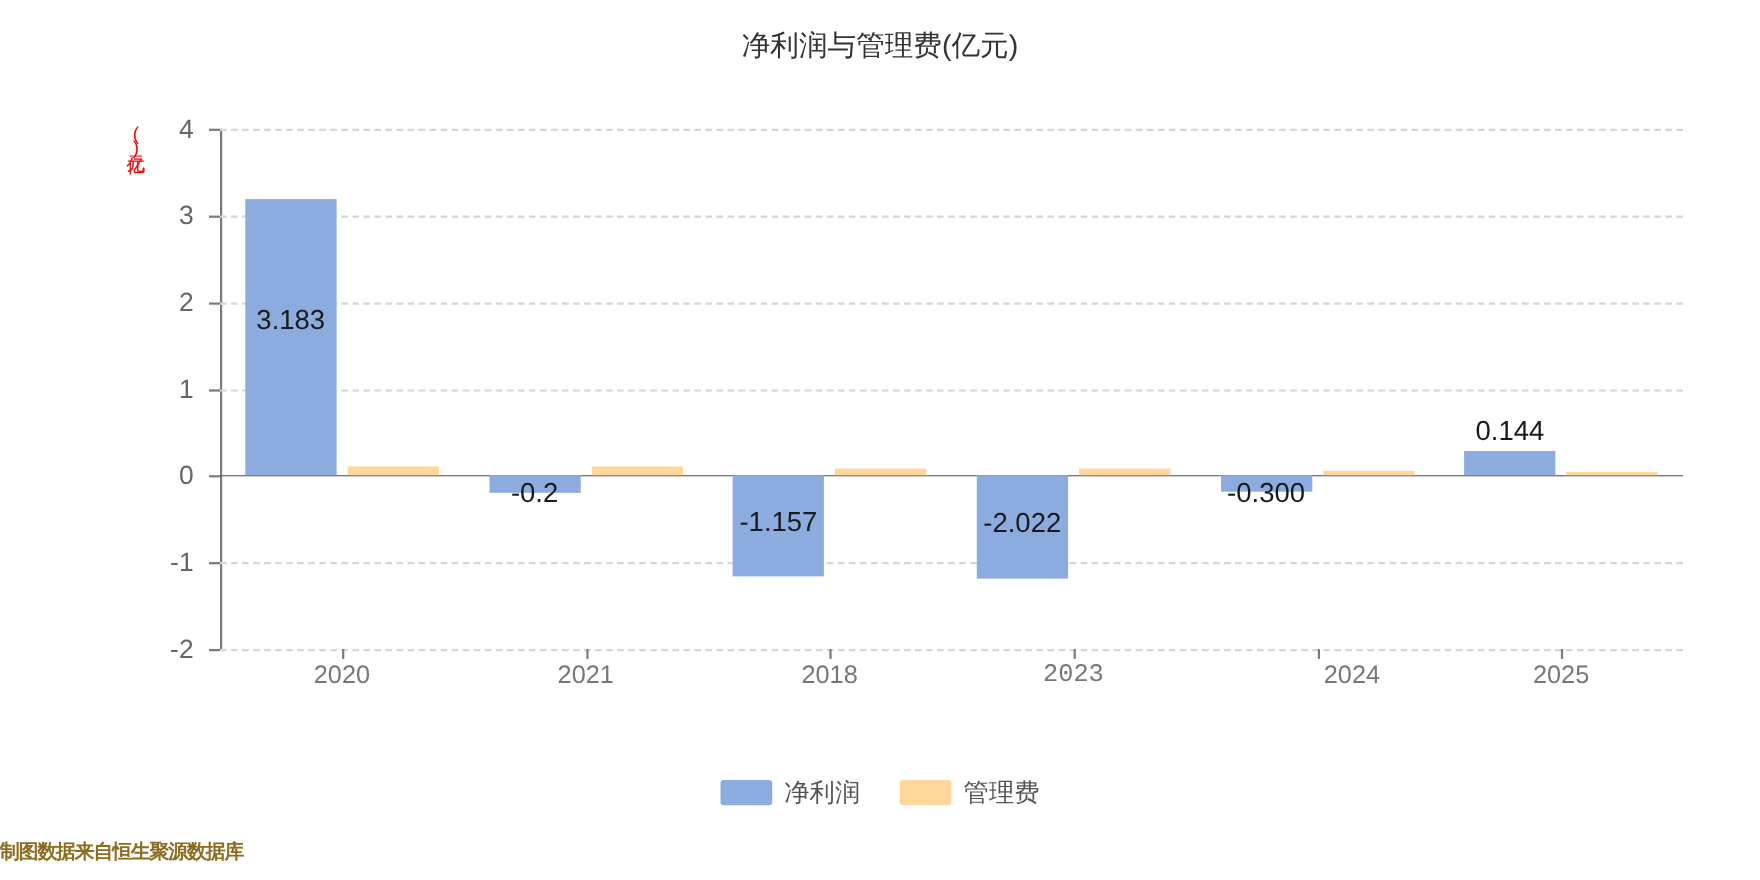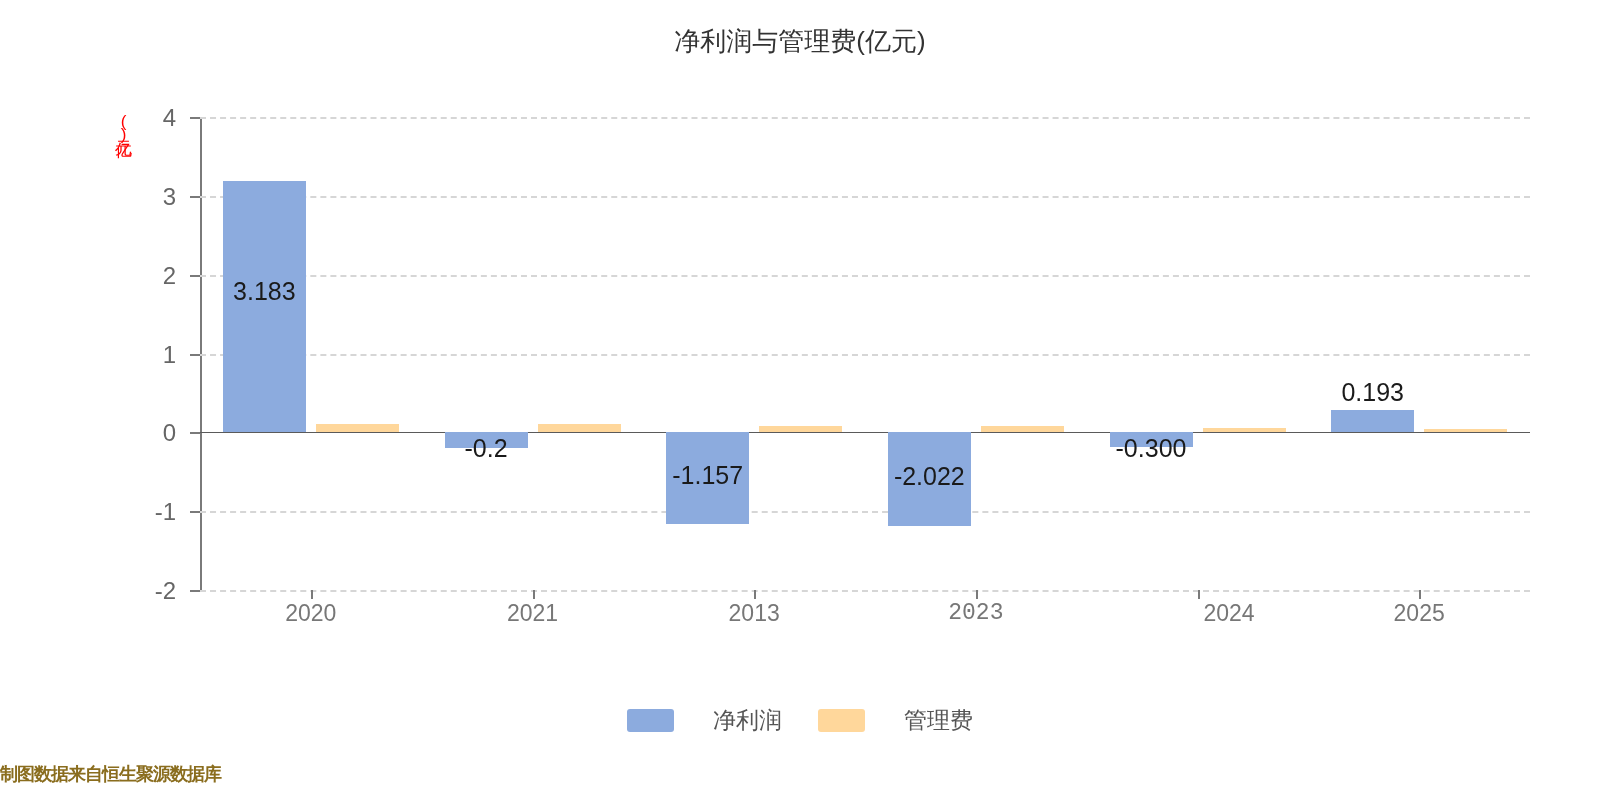--- a/index.html
+++ b/index.html
@@ -132,21 +132,20 @@
     gap: 11px;
   }
   .legend-swatch {
     width: 47px;
     height: 23px;
     border-radius: 3px;
   }
   .legend-text {
     font-size: 23px;
     color: #555555;
-    margin-left: 28px;
   }
 
   
   .footer-note {
     position: absolute;
     left: 0;
     top: 762px;
     width: 1600px;
     text-align: left;
     font-size: 18px;
@@ -204,36 +203,36 @@
       <div class="bar bar-profit" style="left: 666.167px; top: 432.333px; width: 83px; height: 91.2102px; background: rgb(140, 171, 222);"></div>
       <div class="bar-label" style="width: 123px; left: 646.167px; top: 460.938px;">-1.157</div>
       <div class="bar bar-expense" style="left: 759.167px; top: 425.632px; width: 83px; height: 6.70083px; background: rgb(255, 215, 155);"></div>
       <div class="bar bar-profit" style="left: 887.833px; top: 432.333px; width: 83px; height: 93.3387px; background: rgb(140, 171, 222);"></div>
       <div class="bar-label" style="width: 123px; left: 867.833px; top: 462.003px;">-2.022</div>
       <div class="bar bar-expense" style="left: 980.833px; top: 426.421px; width: 83px; height: 5.9125px; background: rgb(255, 215, 155);"></div>
       <div class="bar bar-profit" style="left: 1109.5px; top: 432.333px; width: 83px; height: 15.136px; background: rgb(140, 171, 222);"></div>
       <div class="bar-label" style="width: 123px; left: 1089.5px; top: 434.333px;">-0.300</div>
       <div class="bar bar-expense" style="left: 1202.5px; top: 428.392px; width: 83px; height: 3.94167px; background: rgb(255, 215, 155);"></div>
       <div class="bar bar-profit" style="left: 1331.17px; top: 409.708px; width: 83px; height: 22.6252px; background: rgb(140, 171, 222);"></div>
-      <div class="bar-label" style="width: 123px; left: 1311.17px; top: 377.708px;">0.193</div>
+      <div class="bar-label" style="width: 123px; left: 1311.17px; top: 377.708px;">0.144</div>
       <div class="bar bar-expense" style="left: 1424.17px; top: 429.18px; width: 83px; height: 3.15333px; background: rgb(255, 215, 155);"></div>
     </div>
 
   <div id="xticks">
       <div class="x-tick" style="left: 310.833px;"></div>
       <div class="x-tick" style="left: 532.5px;"></div>
       <div class="x-tick" style="left: 754.167px;"></div>
       <div class="x-tick" style="left: 975.833px;"></div>
       <div class="x-tick" style="left: 1197.5px;"></div>
       <div class="x-tick" style="left: 1419.17px;"></div>
     </div>
   <div id="xlabels">
       <div class="x-label" style="left: 310.833px;">2020</div>
       <div class="x-label" style="left: 532.5px;">2021</div>
-      <div class="x-label" style="left: 754.167px;">2013</div>
+      <div class="x-label" style="left: 754.167px;">2018</div>
       <div class="x-label" style="left: 975.833px; font-family: Liberation Mono, monospace;">2023</div>
       <div class="x-label" style="left: 1229px;">2024</div>
       <div class="x-label" style="left: 1419.17px;">2025</div>
     </div>
 
   <div class="legend" id="legend">
       <div class="legend-item">
         <div class="legend-swatch" style="background: rgb(140, 171, 222);"></div>
         <div class="legend-text">净利润</div>
       </div>

